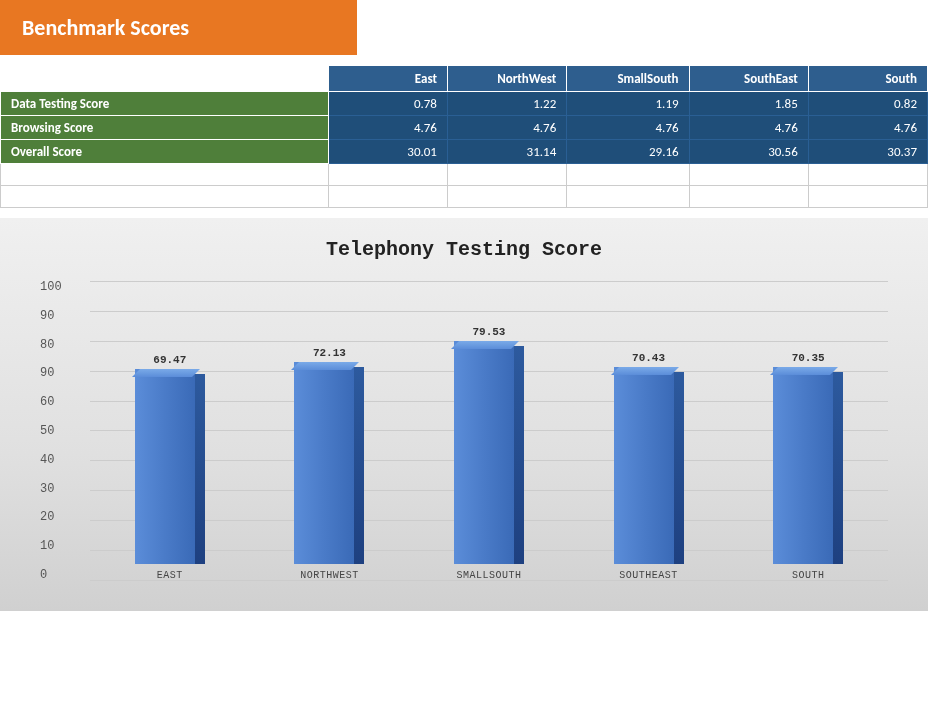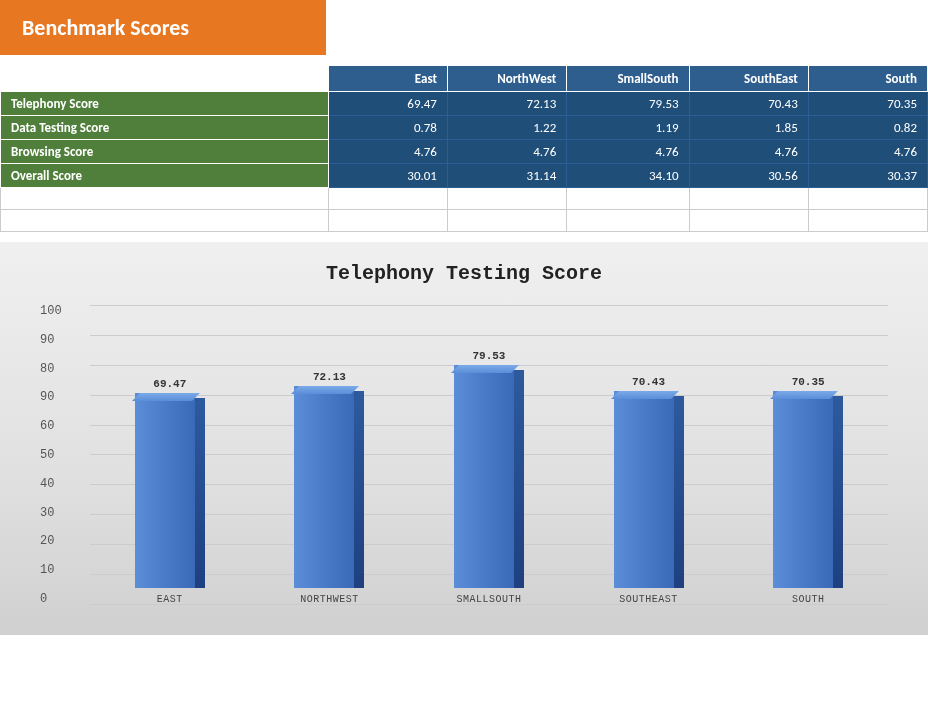--- a/index.html
+++ b/index.html
@@ -8,21 +8,21 @@
       font-family: 'Calibri', 'Segoe UI', Arial, sans-serif;
       width: 928px;
       min-height: 718px;
       overflow: hidden;
     }
 
     
     .header {
       background: #E87722;
       padding: 14px 22px;
-      width: 326px;
+      width: 357px;
     }
     .header-title {
       color: #fff;
       font-size: 22px;
       font-weight: bold;
     }
 
     
     .table-section {
       padding: 10px 0 0 0;
@@ -230,49 +230,41 @@
       <tr>
         <th class="label-col"></th>
         <th>East</th>
         <th>NorthWest</th>
         <th>SmallSouth</th>
         <th>SouthEast</th>
         <th>South</th>
       </tr>
     </thead>
     <tbody id="table-body">
-    <tr>
-          <td class="row-label">Telephony Score</td>
-          <td class="data-cell">69.47</td>
-          <td class="data-cell">72.13</td>
-          <td class="data-cell">79.53</td>
-          <td class="data-cell">70.43</td>
-          <td class="data-cell">70.35</td>
-        </tr>
         <tr>
           <td class="row-label">Data Testing Score</td>
           <td class="data-cell">0.78</td>
           <td class="data-cell">1.22</td>
           <td class="data-cell">1.19</td>
           <td class="data-cell">1.85</td>
           <td class="data-cell">0.82</td>
         </tr>
         <tr>
           <td class="row-label">Browsing Score</td>
           <td class="data-cell">4.76</td>
           <td class="data-cell">4.76</td>
           <td class="data-cell">4.76</td>
           <td class="data-cell">4.76</td>
           <td class="data-cell">4.76</td>
         </tr>
         <tr>
           <td class="row-label">Overall Score</td>
           <td class="data-cell">30.01</td>
           <td class="data-cell">31.14</td>
-          <td class="data-cell">34.10</td>
+          <td class="data-cell">29.16</td>
           <td class="data-cell">30.56</td>
           <td class="data-cell">30.37</td>
         </tr>
         <tr class="empty-row">
           <td></td>
           <td></td>
           <td></td>
           <td></td>
           <td></td>
           <td></td>

